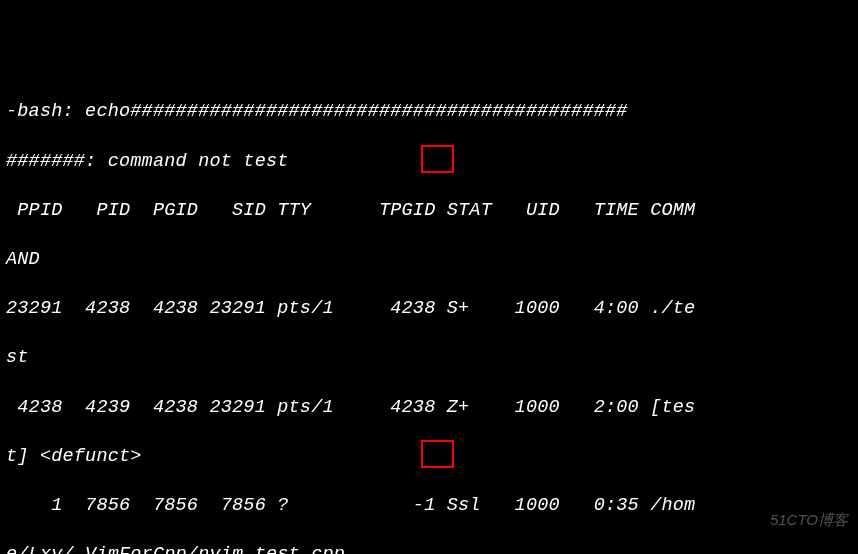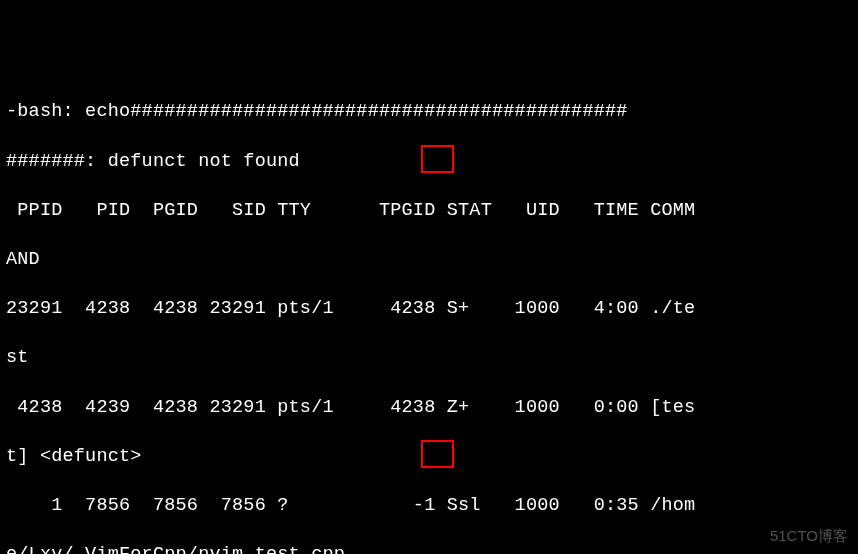--- a/index.html
+++ b/index.html
@@ -1,15 +1,15 @@
 <!DOCTYPE html>
 <html><head>
 <meta charset="utf-8">
 <style>
-  * { margin: 0; padding: 0; box-sizing: border-box; }
+  * { margin: 0; padding: 0; box-sizing: border-box; font-style: italic; }
   body {
     background: #000;
     font-family: "Courier New", monospace;
     font-size: 18.5px;
     color: #fff;
     width: 858px;
     height: 554px;
     overflow: hidden;
     position: relative;
     padding: 2px 6px;
@@ -19,39 +19,39 @@
   }
   .line { white-space: pre; }
   .hl {
     position: absolute;
     border: 2px solid #ff0000;
     pointer-events: none;
   }
   .watermark {
     position: absolute;
     right: 10px;
-    bottom: 8px;
+    bottom: 24px;
     color: rgba(200,200,200,0.4);
     font-size: 15px;
     font-family: sans-serif;
     letter-spacing: 0;
   }
 </style>
 </head>
 <body>
 
 
 
 <div class="line">-bash: echo############################################</div>
-<div class="line">#######: defunct not found</div>
+<div class="line">#######: command not test</div>
 <div class="line"> PPID   PID  PGID   SID TTY      TPGID STAT   UID   TIME COMM</div>
 <div class="line">AND</div>
 <div class="line">23291  4238  4238 23291 pts/1     4238 S+    1000   4:00 ./te</div>
 <div class="line">st</div>
-<div class="line"> 4238  4239  4238 23291 pts/1     4238 Z+    1000   0:00 [tes</div>
+<div class="line"> 4238  4239  4238 23291 pts/1     4238 Z+    1000   2:00 [tes</div>
 <div class="line">t] &lt;defunct&gt;</div>
 <div class="line">    1  7856  7856  7856 ?           -1 Ssl   1000   0:35 /hom</div>
 <div class="line">e/Lxy/.VimForCpp/nvim test.cpp</div>
 
 
 
 
 
 
 

